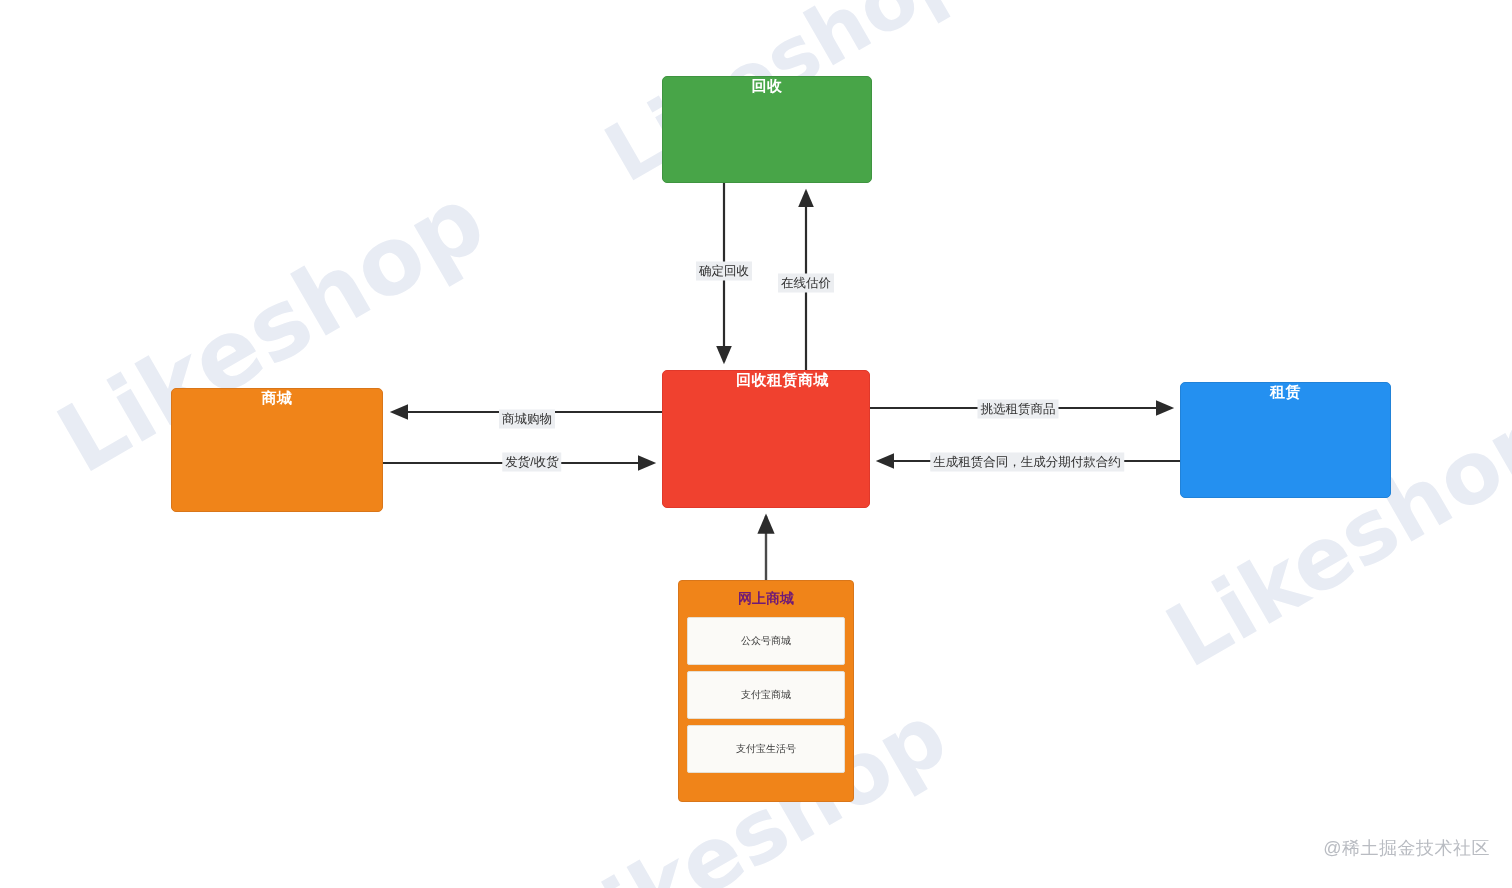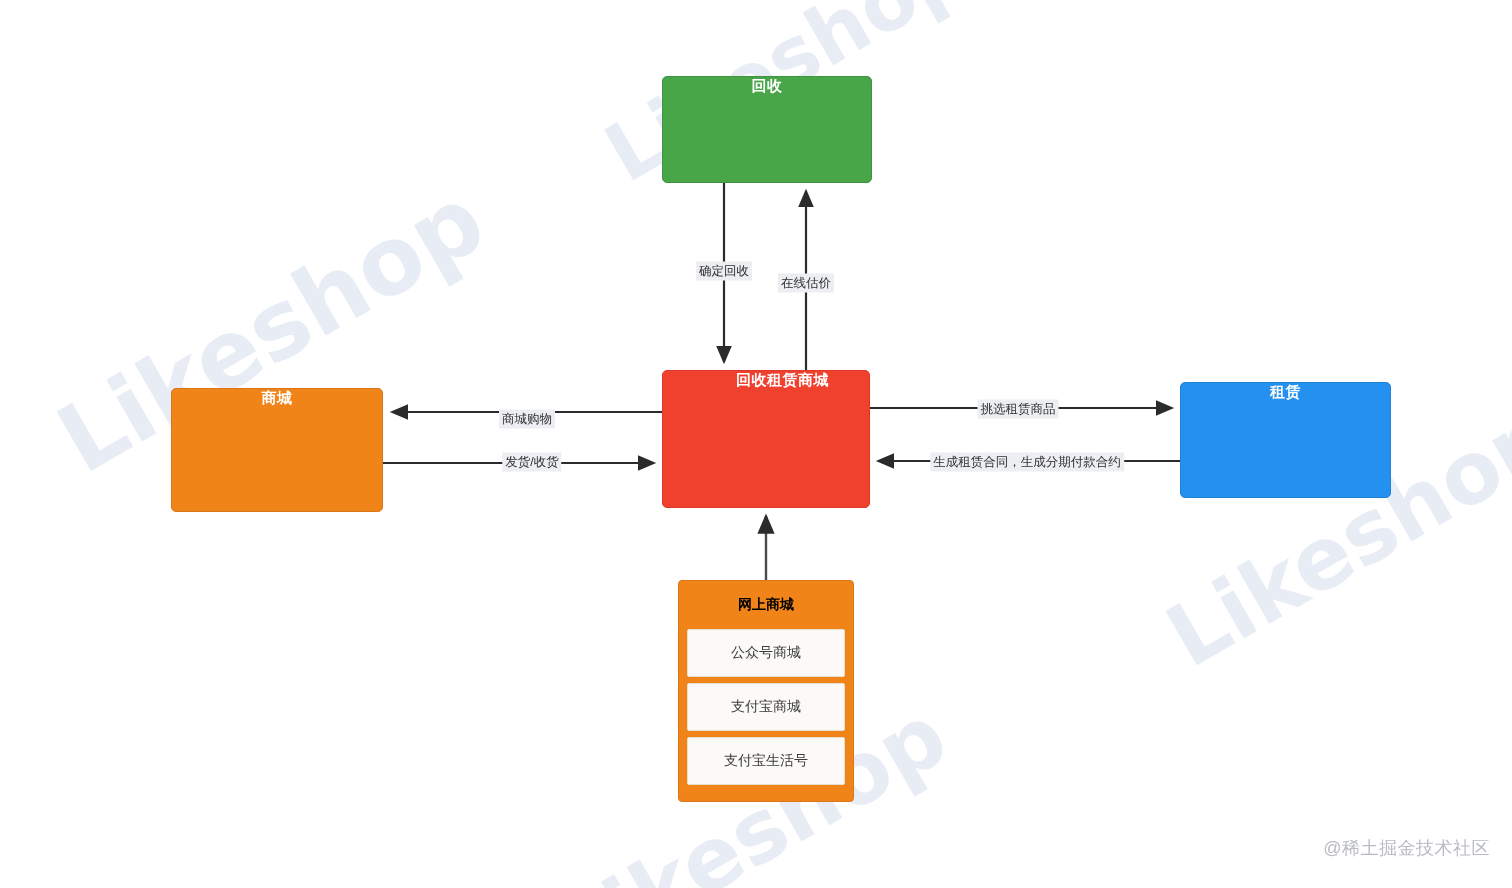--- a/index.html
+++ b/index.html
@@ -91,38 +91,38 @@
   #node-online-mall {
     left: 678px; top: 580px;
     width: 176px; height: 222px;
     background: #f08419;
     border: 1px solid #d9761a;
     border-radius: 4px;
     display: block;
     padding: 0;
   }
   #node-online-mall .om-title {
-    height: 48px;
+    height: 36px;
     display: flex;
     align-items: center;
     justify-content: center;
     font-size: 14px;
     font-weight: 700;
-    color: #000000;
+    color: #701a75;
   }
   .om-item {
     margin: 0 8px 6px 8px;
     height: 46px;
     background: #fbfaf7;
     border: 1px solid #e6dfd2;
     border-radius: 2px;
     display: flex;
     align-items: center;
     justify-content: center;
-    font-size: 14px;
+    font-size: 10px;
     color: #3b3b3b;
   }
 
   
   .edge-label {
     position: absolute;
     z-index: 3;
     background: #eceef1;
     color: #2f2f2f;
     font-size: 12.5px;

